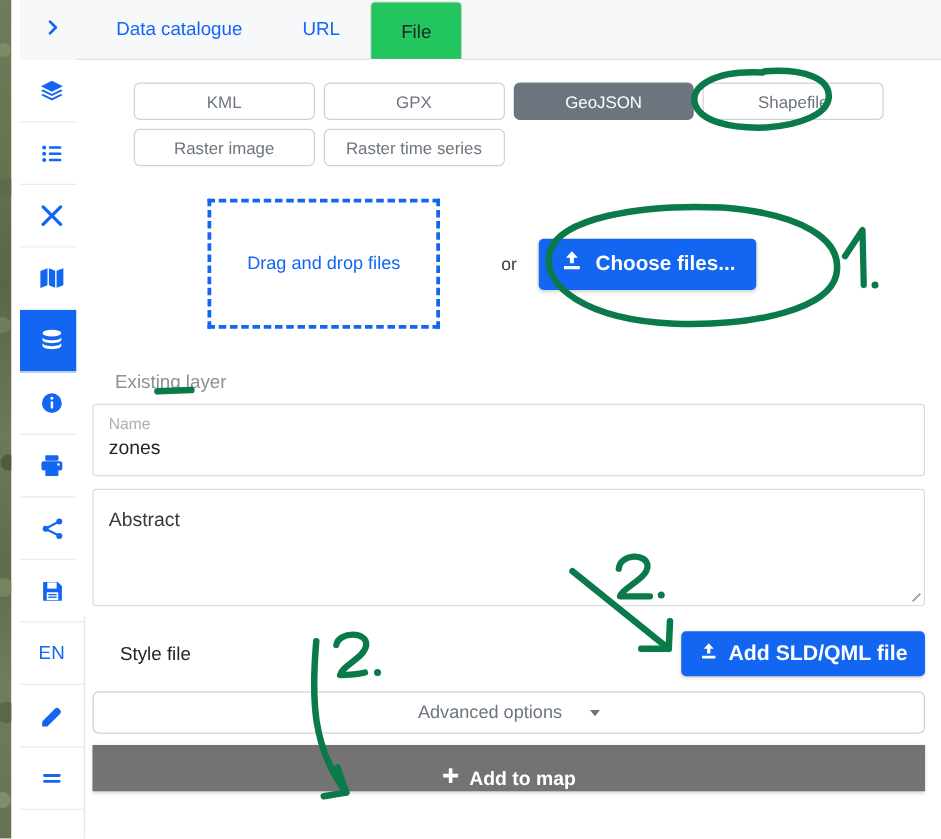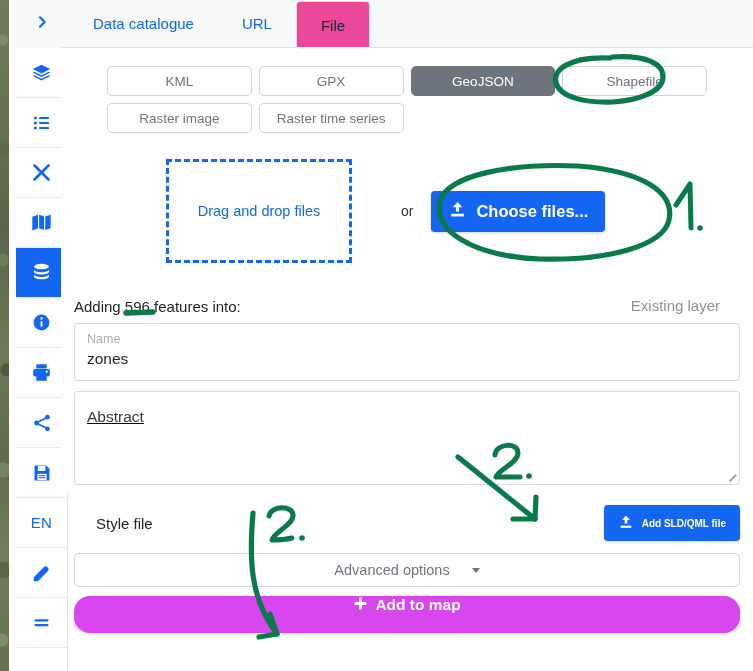--- a/index.html
+++ b/index.html
@@ -93,21 +93,21 @@
   .tab {
     padding: 0 24px;
     height: 47px;
     line-height: 47px;
     font-size: 15px;
     color: #1266f1;
     cursor: pointer;
     box-sizing: border-box;
   }
   .tab.active {
-    background: #ec4899;
+    background: #22c55e;
     color: #212529;
     border: 1px solid #dfdfdf;
     border-bottom: 1px solid #ffffff;
     border-top-left-radius: 4px;
     border-top-right-radius: 4px;
     margin-bottom: -1px;
     position: relative;
     z-index: 2;
   }
 
@@ -245,21 +245,20 @@
   .field-abstract {
     position: relative;
     margin-top: 10px;
     border: 1px solid #dcdcdc;
     border-radius: 3px;
     height: 94px;
     padding: 16px 12px 0 12px;
     box-sizing: border-box;
     background: #fff;
     cursor: text;
-    text-decoration: underline;
   }
   .abstract-ph {
     font-size: 15.5px;
     color: #343a40;
   }
   .resize-grip {
     position: absolute;
     right: 2px; bottom: 2px;
     width: 13px; height: 13px;
     background:
@@ -283,21 +282,21 @@
     font-size: 15px;
     color: #212529;
   }
   .sld-btn {
     background: #1266f1;
     color: #ffffff;
     border: none;
     border-radius: 4px;
     height: 36px;
     padding: 0 14px;
-    font-size: 10px;
+    font-size: 17px;
     font-weight: bold;
     font-family: "Liberation Sans", sans-serif;
     display: flex;
     align-items: center;
     gap: 8px;
     cursor: pointer;
     box-shadow: 0 1px 3px rgba(0,0,0,.18);
   }
 
   .adv-btn {
@@ -323,29 +322,29 @@
     border-right: 4px solid transparent;
     border-top: 5px solid #6c757d;
     display: inline-block;
     margin-left: 2px;
   }
 
   .addmap-btn {
     margin-top: 9px;
     width: 100%;
     height: 37px;
-    background: #d946ef;
+    background: #737373;
     border: none;
-    border-radius: 16px;
+    border-radius: 0;
     color: #ffffff;
     font-size: 15.5px;
     font-weight: bold;
     font-family: "Liberation Sans", sans-serif;
     display: flex;
-    align-items: flex-start;
+    align-items: flex-end;
     justify-content: center;
     gap: 7px;
     cursor: pointer;
     box-shadow: 0 1px 3px rgba(0,0,0,.18);
   }
 
   
   .annot {
     position: absolute;
     left: 0; top: 0;
@@ -519,21 +518,20 @@
             <svg width="19" height="19" viewBox="0 0 24 24" fill="#ffffff">
                 <path d="M12 2.4 18 9h-4v5.6h-4V9H6l6-6.6z"></path>
                 <path d="M4 17.4h16v3.4H4z"></path>
               </svg>
           </span>
           <span>Choose files...</span>
         </div>
       </div>
 
       <div class="adding-row">
-        <div class="adding-text">Adding 596 features into:</div>
         <div class="layer-tabs">
           <div class="ltab">Existing layer</div>
         </div>
       </div>
 
       <div class="field-name">
         <div class="field-label">Name</div>
         <div class="field-value">zones</div>
       </div>
 

